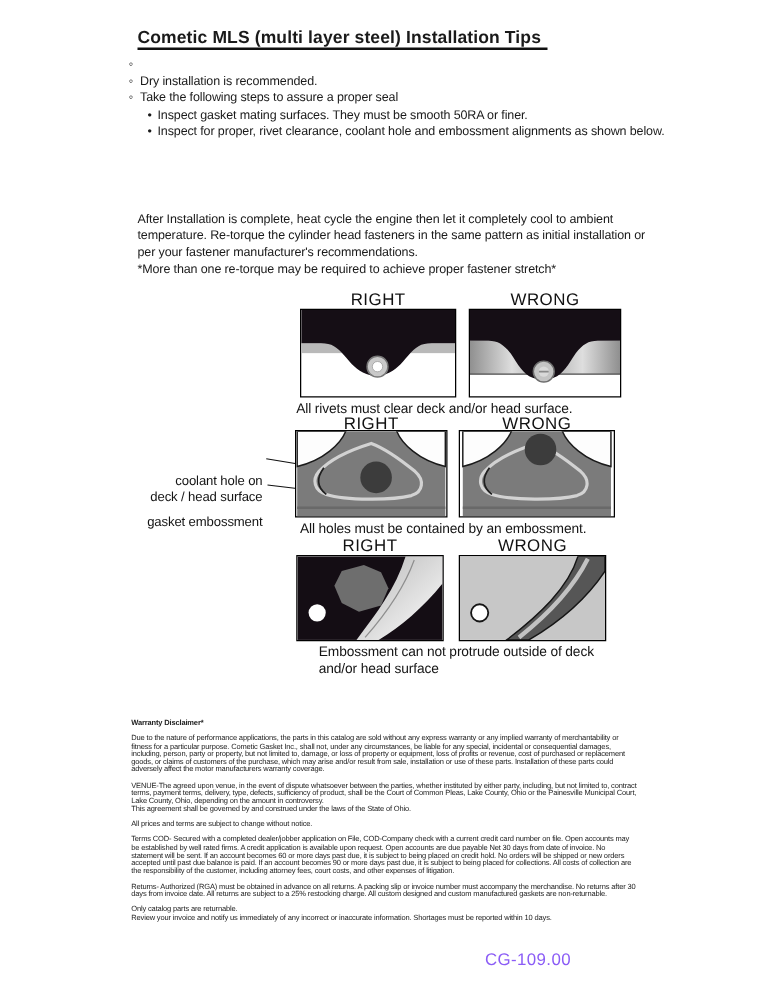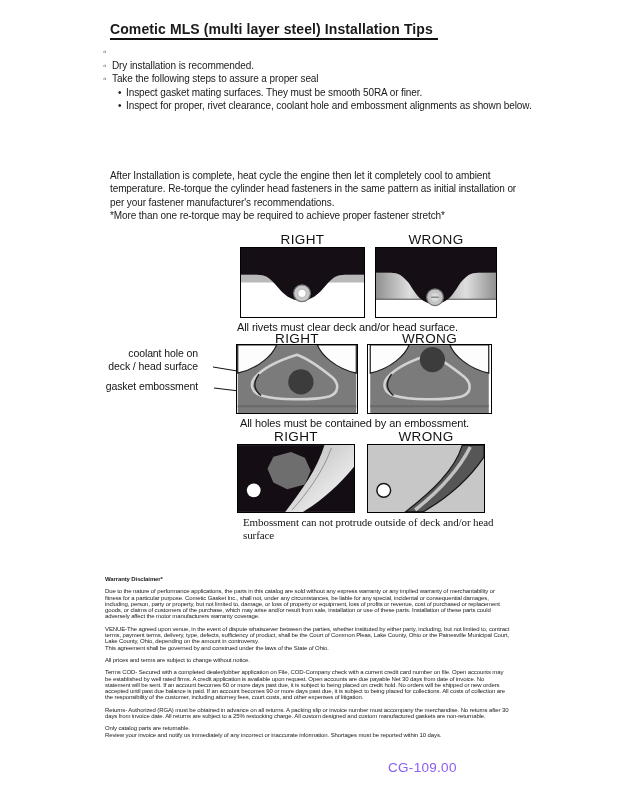--- a/index.html
+++ b/index.html
@@ -24,21 +24,21 @@
   .body-p{position:absolute;left:110px;width:416px;margin:0;font-size:10px;line-height:13.4px;letter-spacing:-0.1px;}
   .p1{top:137px;}
   .p2{top:169px;}
   .p3{top:209px;}
   
   .dlabel{position:absolute;font-size:13.5px;letter-spacing:0.4px;color:#111;text-align:center;}
   .caption{position:absolute;font-size:11px;letter-spacing:-0.1px;color:#141414;line-height:12.5px;}
   .panel{position:absolute;border:1.6px solid #000;box-sizing:border-box;background:#fff;}
   .panel svg{display:block;width:100%;height:100%;}
   
-  .ann{position:absolute;right:420px;text-align:right;font-size:10.5px;line-height:12.5px;letter-spacing:-0.1px;color:#141414;}
+  .ann{position:absolute;right:408px;text-align:right;font-size:10.5px;line-height:12.5px;letter-spacing:-0.1px;color:#141414;margin-top:32px;}
   .ann1{top:347px;}
   .ann2{top:380px;}
   .leaders{position:absolute;left:110px;top:344px;width:200px;height:55px;}
   
   .disclaimer{position:absolute;left:105px;top:576px;width:406px;font-size:6px;line-height:6.3px;letter-spacing:-0.12px;color:#222;}
   .disclaimer h3{margin:0 0 6px 0;font-size:6px;font-weight:700;}
   .disclaimer p{margin:0 0 6px 0;}
   .disclaimer p.tight{margin-bottom:0;}
   
   .doc-code{position:absolute;left:388px;top:760px;font-size:13.5px;letter-spacing:0.3px;color:#8b5cf6;}
@@ -171,21 +171,21 @@
 
   <div class="panel" style="left:367px;top:444px;width:118px;height:69px;">
     <svg viewBox="0 0 118 68">
       <rect x="0" y="0" width="118" height="68" fill="#c7c7c7"></rect>
       <path d="M96 0 H118 V12 C102 36 80 54 56 68 H38 C64 48 88 26 96 0 Z" fill="#565656" stroke="#161616" stroke-width="1.2"></path>
       <path d="M104 2 C92 26 72 47 48 66" fill="none" stroke="#c2c2c2" stroke-width="3.5"></path>
       <circle cx="16" cy="46" r="7" fill="#ffffff" stroke="#161616" stroke-width="1.5"></circle>
     </svg>
   </div>
 
-  <div class="caption" style="left:243px;top:516px;width:252px;font-family:Liberation Serif, serif;">Embossment can not protrude outside of deck and/or head surface</div>
+  <div class="caption" style="left:255px;top:516px;width:252px;">Embossment can not protrude outside of deck and/or head surface</div>
 
   <div class="disclaimer">
     <h3>Warranty Disclaimer*</h3>
     <p>Due to the nature of performance applications, the parts in this catalog are sold without any express warranty or any implied warranty of merchantability or fitness for a particular purpose.  Cometic Gasket Inc., shall not, under any circumstances, be liable for any special, incidental or consequential damages, including, person, party or property, but not limited to, damage, or loss of property or equipment, loss of profits or revenue, cost of purchased or replacement goods, or claims of customers of the purchase, which may arise and/or result from sale, installation or use of these parts.  Installation of these parts could adversely affect the motor manufacturers warranty coverage.</p>
     <p class="tight">VENUE-The agreed upon venue, in the event of dispute whatsoever between the parties, whether instituted by either party, including, but not limited to, contract terms, payment terms, delivery, type, defects, sufficiency of product, shall be the Court of Common Pleas, Lake County, Ohio or the Painesville Municipal Court, Lake County, Ohio, depending on the amount in controversy.</p>
     <p>This agreement shall be governed by and construed under the laws of the State of Ohio.</p>
     <p>All prices and terms are subject to change without notice.</p>
     <p>Terms COD- Secured with a completed dealer/jobber application on File, COD-Company check with a current credit card number on file.  Open accounts may be established by well rated firms.  A credit application is available upon request.  Open accounts are due payable Net 30 days from date of invoice.  No statement will be sent.  If an account becomes 60 or more days past due, it is subject to being placed on credit hold.  No orders will be shipped or new orders accepted until past due balance is paid.  If an account becomes 90 or more days past due, it is subject to being placed for collections.  All costs of collection are the responsibility of the customer, including attorney fees, court costs, and other expenses of litigation.</p>
     <p>Returns- Authorized (RGA) must be obtained in advance on all returns.  A packing slip or invoice number must accompany the merchandise.  No returns after 30 days from invoice date.  All returns are subject to a 25% restocking charge.  All custom designed and custom manufactured gaskets are non-returnable.</p>
     <p class="tight">Only catalog parts are returnable.</p>

